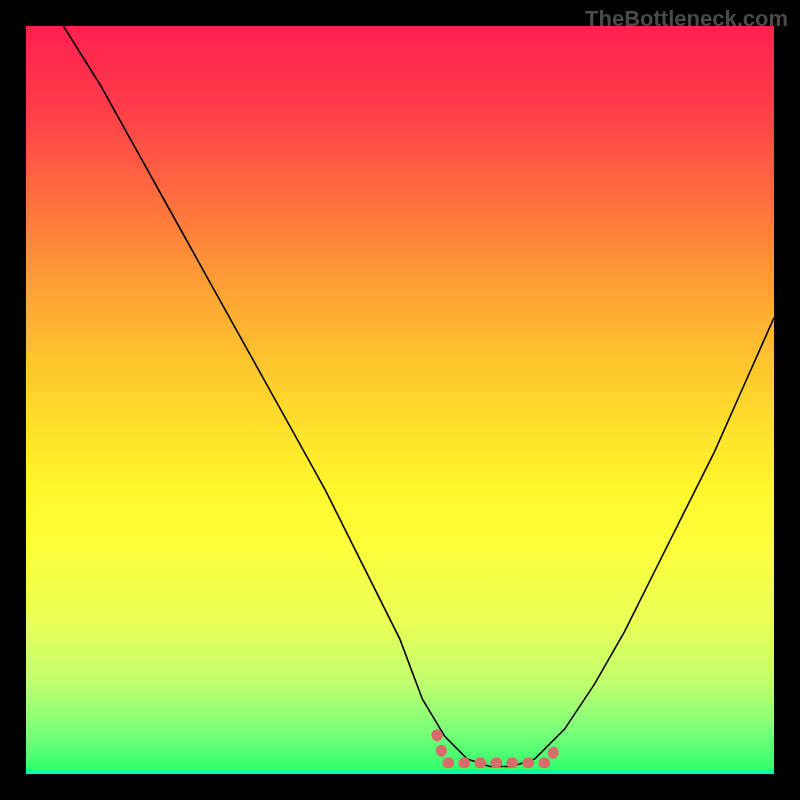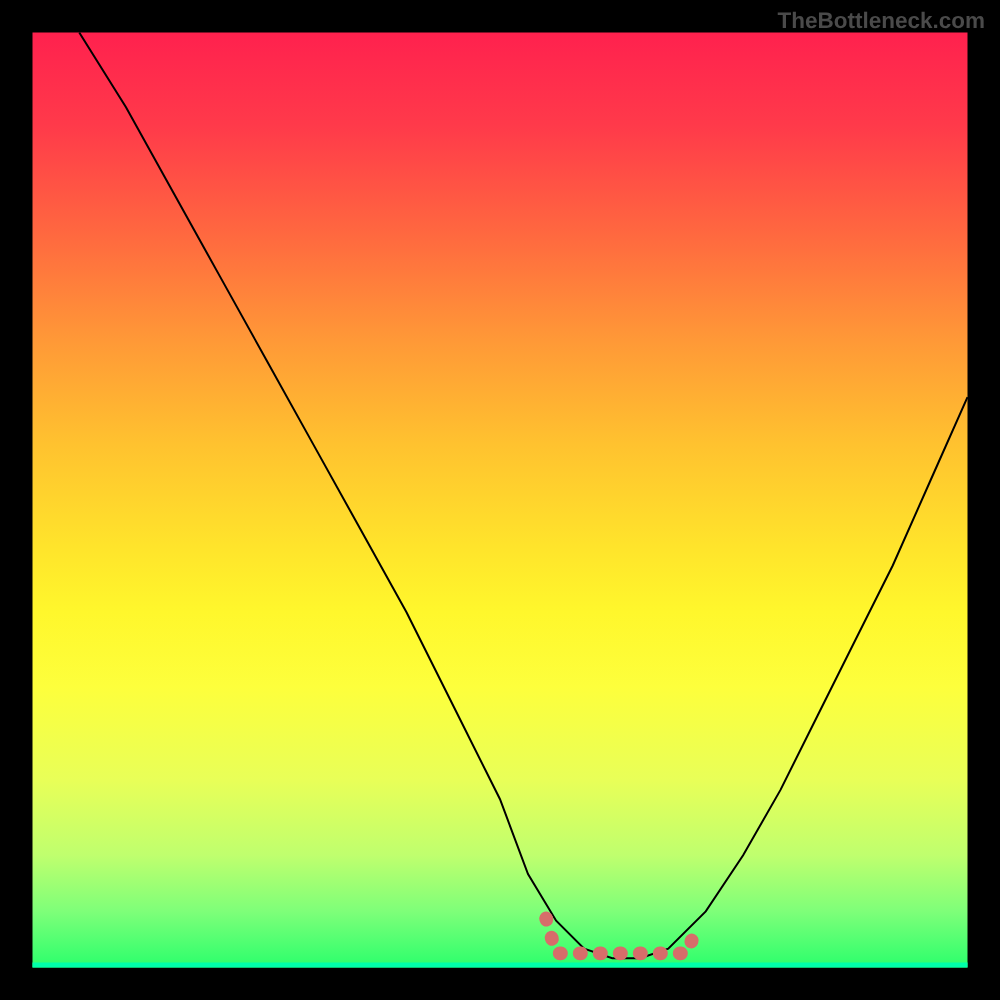--- a/index.html
+++ b/index.html
@@ -1,17 +1,17 @@
 <!DOCTYPE html>
 <html><head>
 <meta charset="utf-8">
 <style>
   * { margin: 0; padding: 0; box-sizing: border-box; }
   body { width: 800px; height: 800px; background: #000; position: relative; font-family: Arial, sans-serif; }
-  .watermark { position: absolute; top: 6px; right: 12px; color: #4a4a4a; font-size: 18px; font-weight: bold; z-index: 3; }
+  .watermark { position: absolute; top: 6px; right: 12px; color: #4a4a4a; font-size: 22px; font-weight: bold; z-index: 3; }
   .plot-area {
     position: absolute;
     left: 26px;
     top: 26px;
     width: 748px;
     height: 748px;
     background: linear-gradient(to bottom,
       #ff214e 0%,
       #ff3a4a 10%,
       #ff6a3f 22%,

